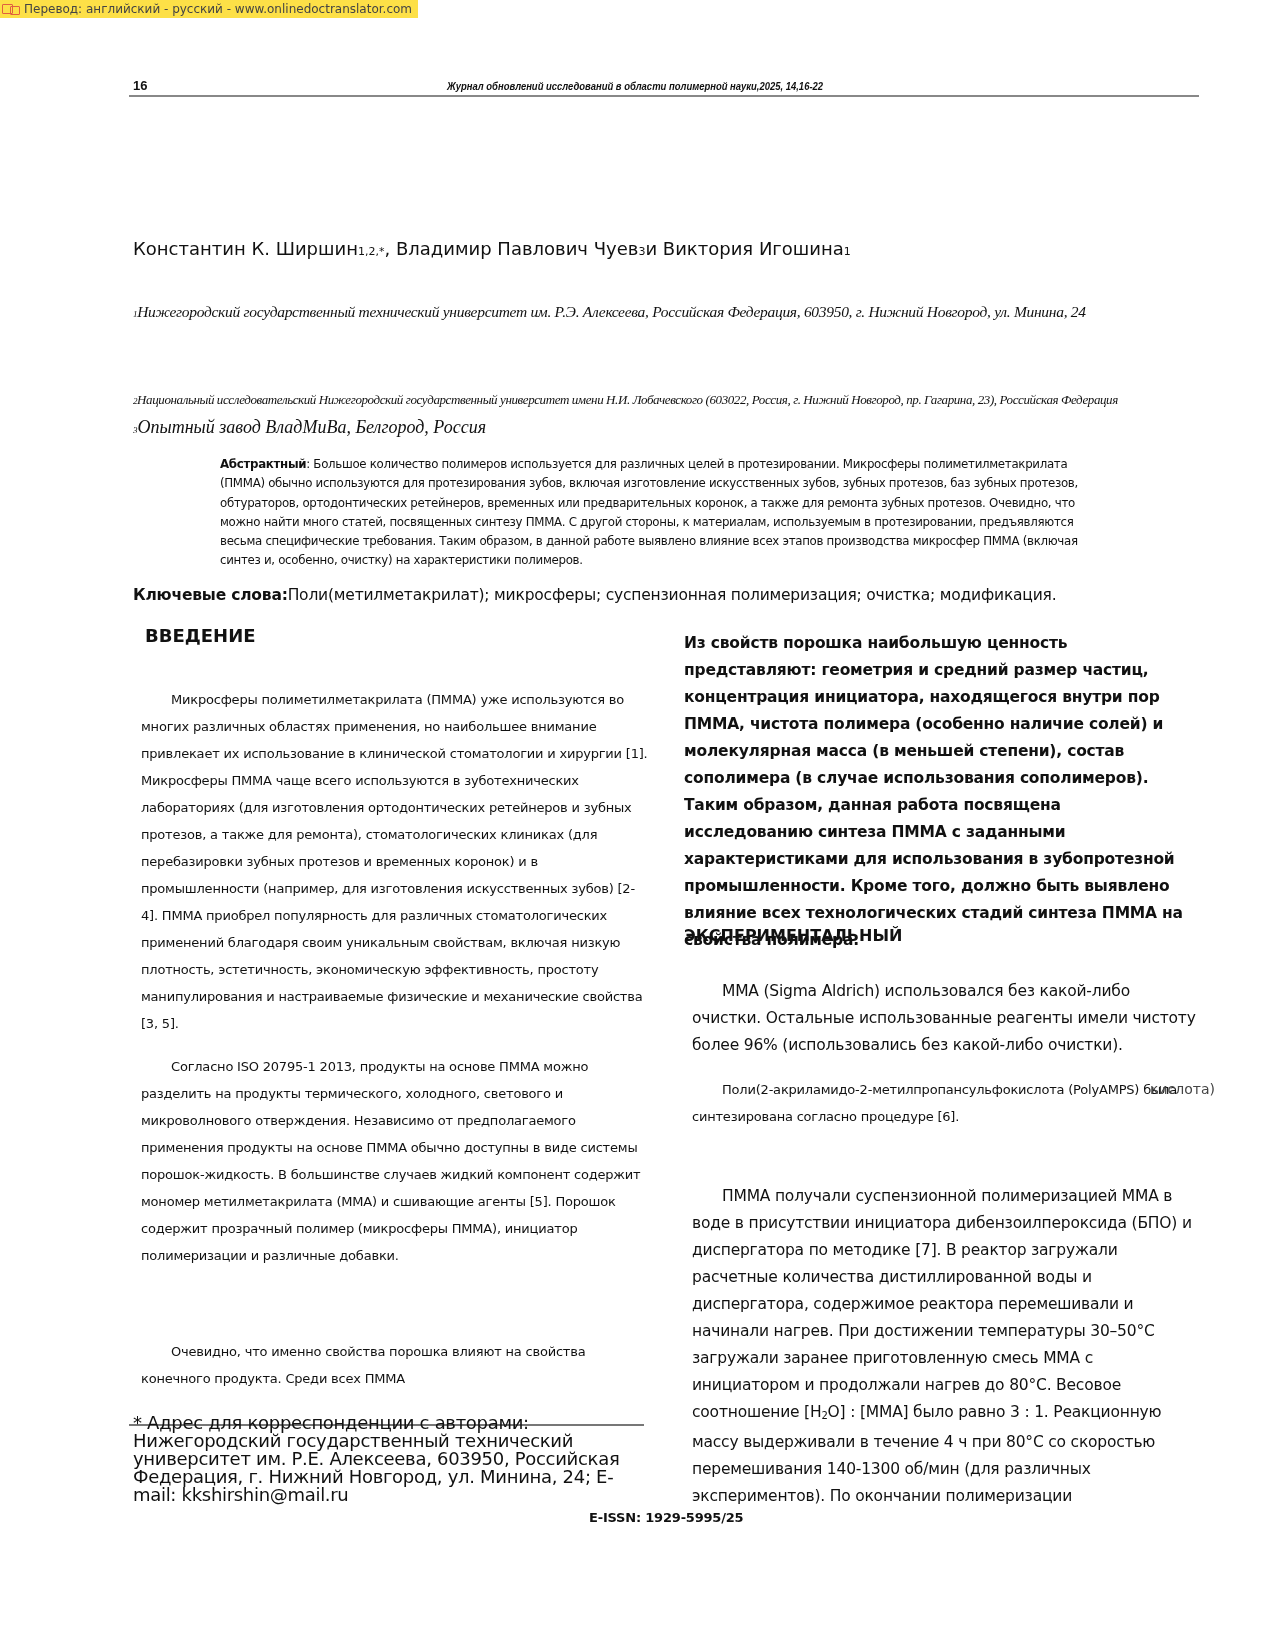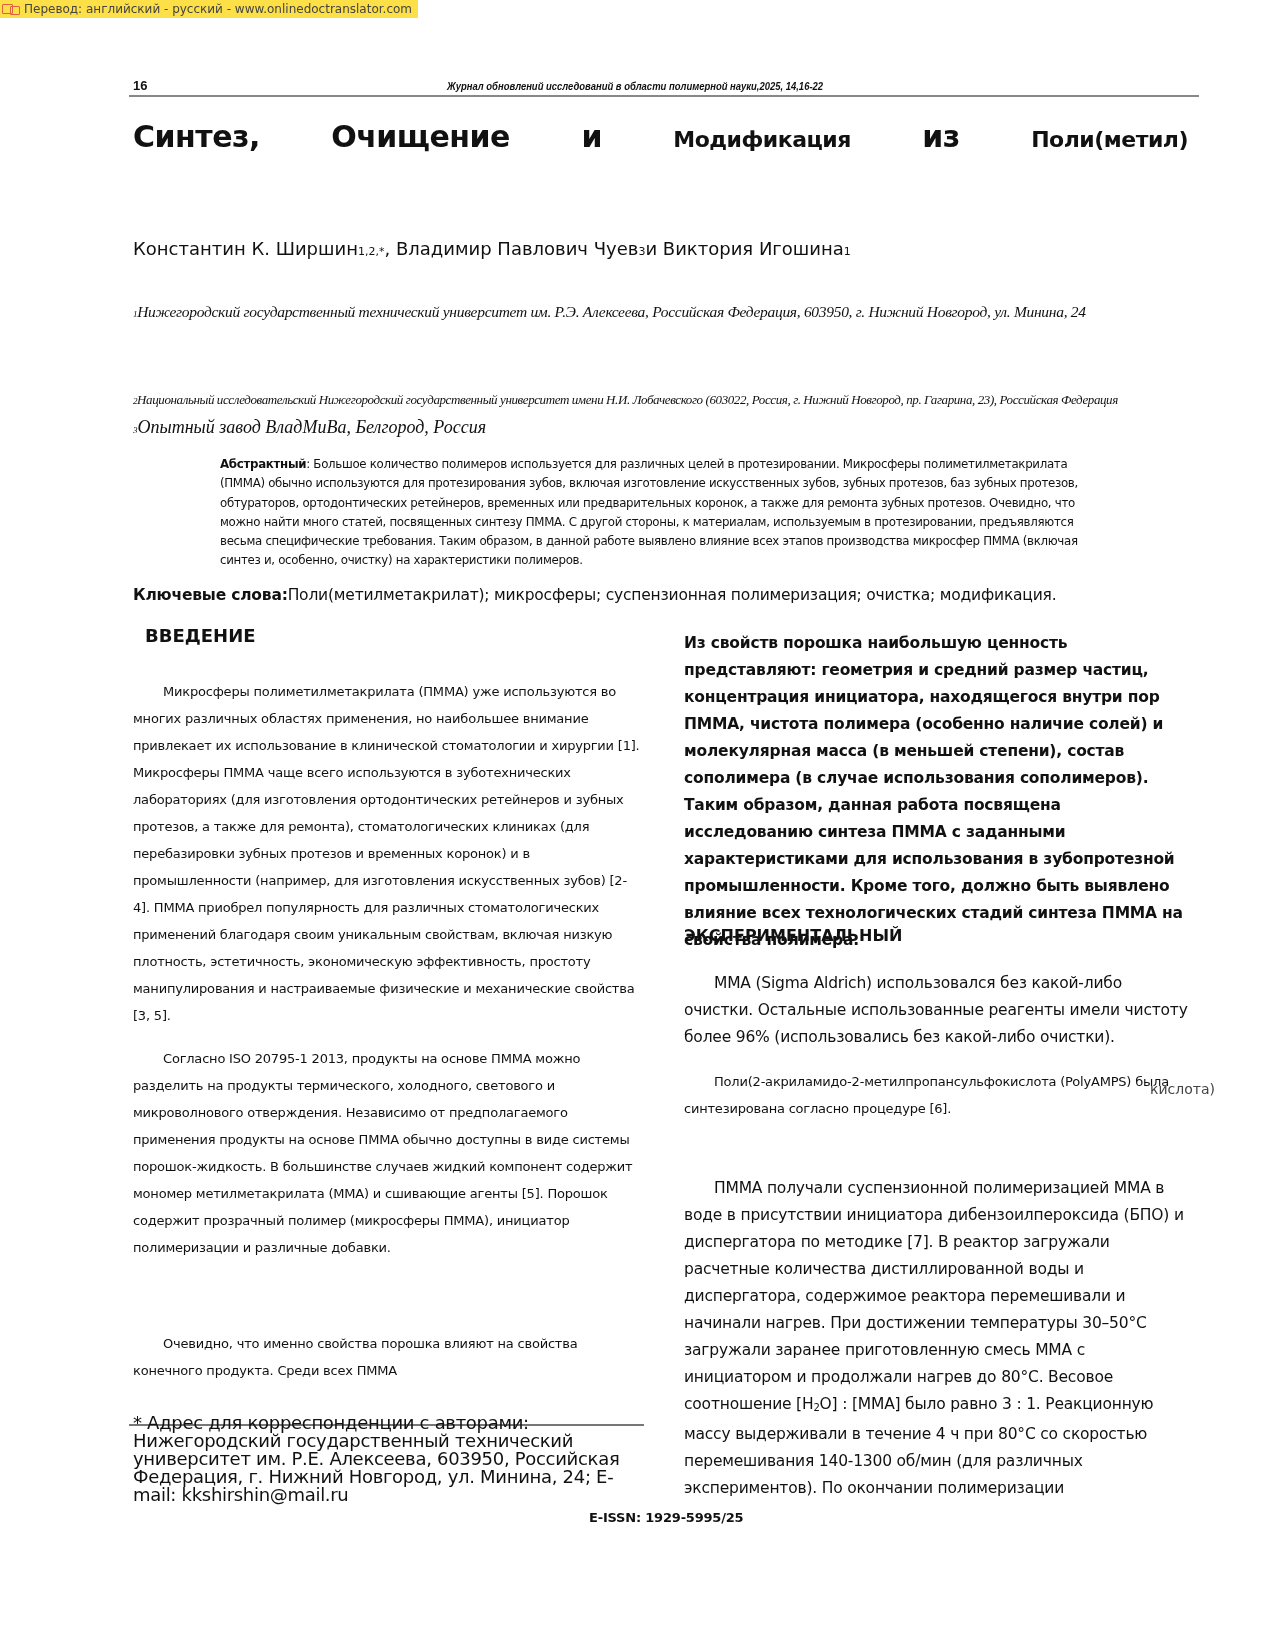--- a/index.html
+++ b/index.html
@@ -26,21 +26,21 @@
   .abstract b { font-weight:bold; }
   .keywords { left:133px; top:586px; font-size:15.5px; letter-spacing:-0.2px; }
   .col { width:510px; }
   .left { left:133px; }
   .right { left:684px; }
   .sec-h { font-weight:bold; font-size:18px;margin-left:12px; }
   .intro-h { top:625px; }
   .p-small { font-size:13px; line-height:27px; letter-spacing:-0.2px; }
   .p-big { font-size:13px; line-height:27px; letter-spacing:-0.2px; }
   .p-mid { font-size:15.5px; line-height:27px; letter-spacing:-0.2px; }
-  .indent { text-indent:30px; margin:0; }
+  .indent { text-indent:30px; margin:8px; }
   .p1 { top:678px; }
   .p2 { top:1045px; }
   .p3 { top:1330px; }
   .rp1 { top:630px;font-weight:bold; }
   .exp-h { top:926px; font-size:16px; font-weight:bold; }
   .rp2 { top:970px; }
   .rp3 { top:1068px; }
   .rp4 { top:1175px; }
   .foot-rule { left:129px; top:1424px; width:515px; height:2px; background:#777; }
   .footnote { left:133px; top:1414px; width:520px; font-size:18px; line-height:18px; letter-spacing:-0.3px; }
@@ -55,28 +55,20 @@
 <div class="abs banner">
   <span class="ico"></span>
   <span>Перевод: английский - русский - www.onlinedoctranslator.com</span>
 </div>
 
 <div class="abs hdr-num">16</div>
 <div class="abs hdr-journal">Журнал обновлений исследований в области полимерной науки,2025, 14,16-22</div>
 <div class="abs hdr-rule"></div>
 
 <div class="abs title">
-  <div class="l1">
-    <span>Синтез,</span>
-    <span>Очищение</span>
-    <span>и</span>
-    <span class="small">Модификация</span>
-    <span>из</span>
-    <span class="small">Поли(метил)</span>
-  </div>
 </div>
 
 <div class="abs authors">
   <span>Константин К. Ширшин</span><sub>1,2,*</sub><span>, Владимир Павлович Чуев</span><sub>3</sub><span>и Виктория Игошина</span><sub>1</sub>
 </div>
 
 <div class="abs aff aff1"><sub>1</sub><span>Нижегородский государственный технический университет им. Р.Э. Алексеева, Российская Федерация, 603950, г. Нижний Новгород, ул. Минина, 24</span></div>
 <div class="abs aff aff2"><sub>2</sub><span>Национальный исследовательский Нижегородский государственный университет имени Н.И. Лобачевского (603022, Россия, г. Нижний Новгород, пр. Гагарина, 23), Российская Федерация</span></div>
 <div class="abs aff aff3"><sub>3</sub><span>Опытный завод ВладМиВа, Белгород, Россия</span></div>
 

